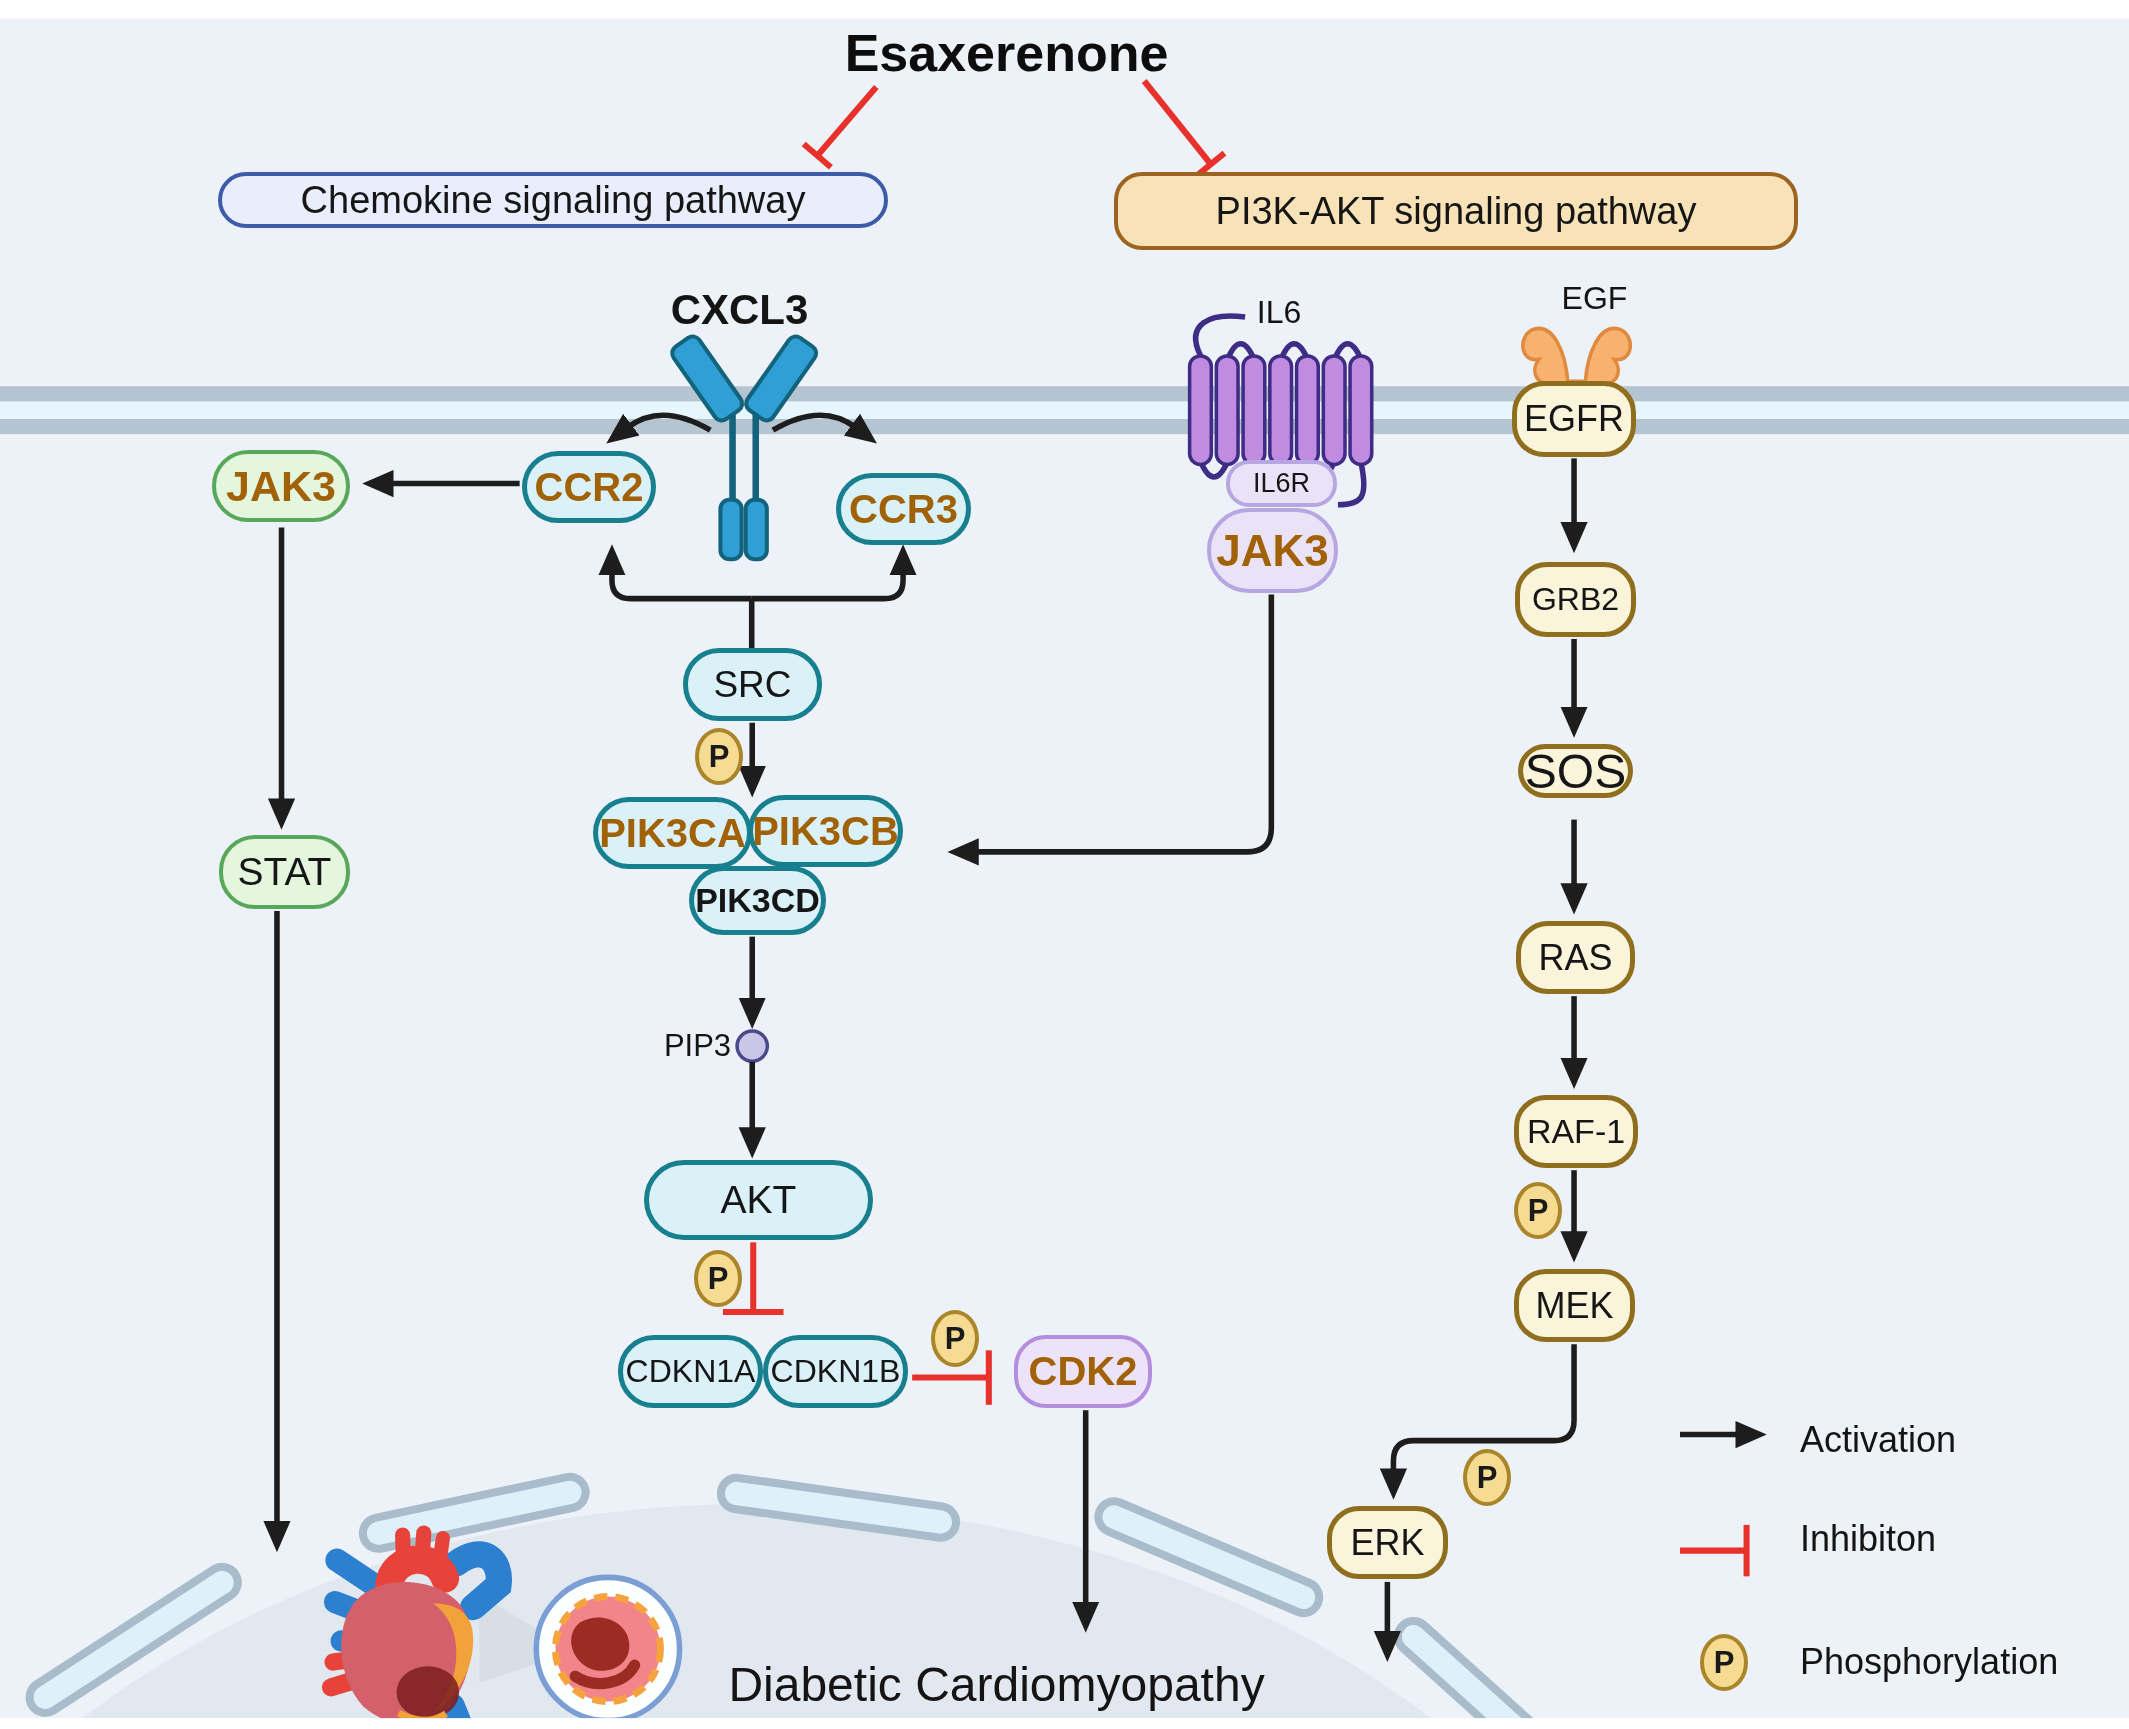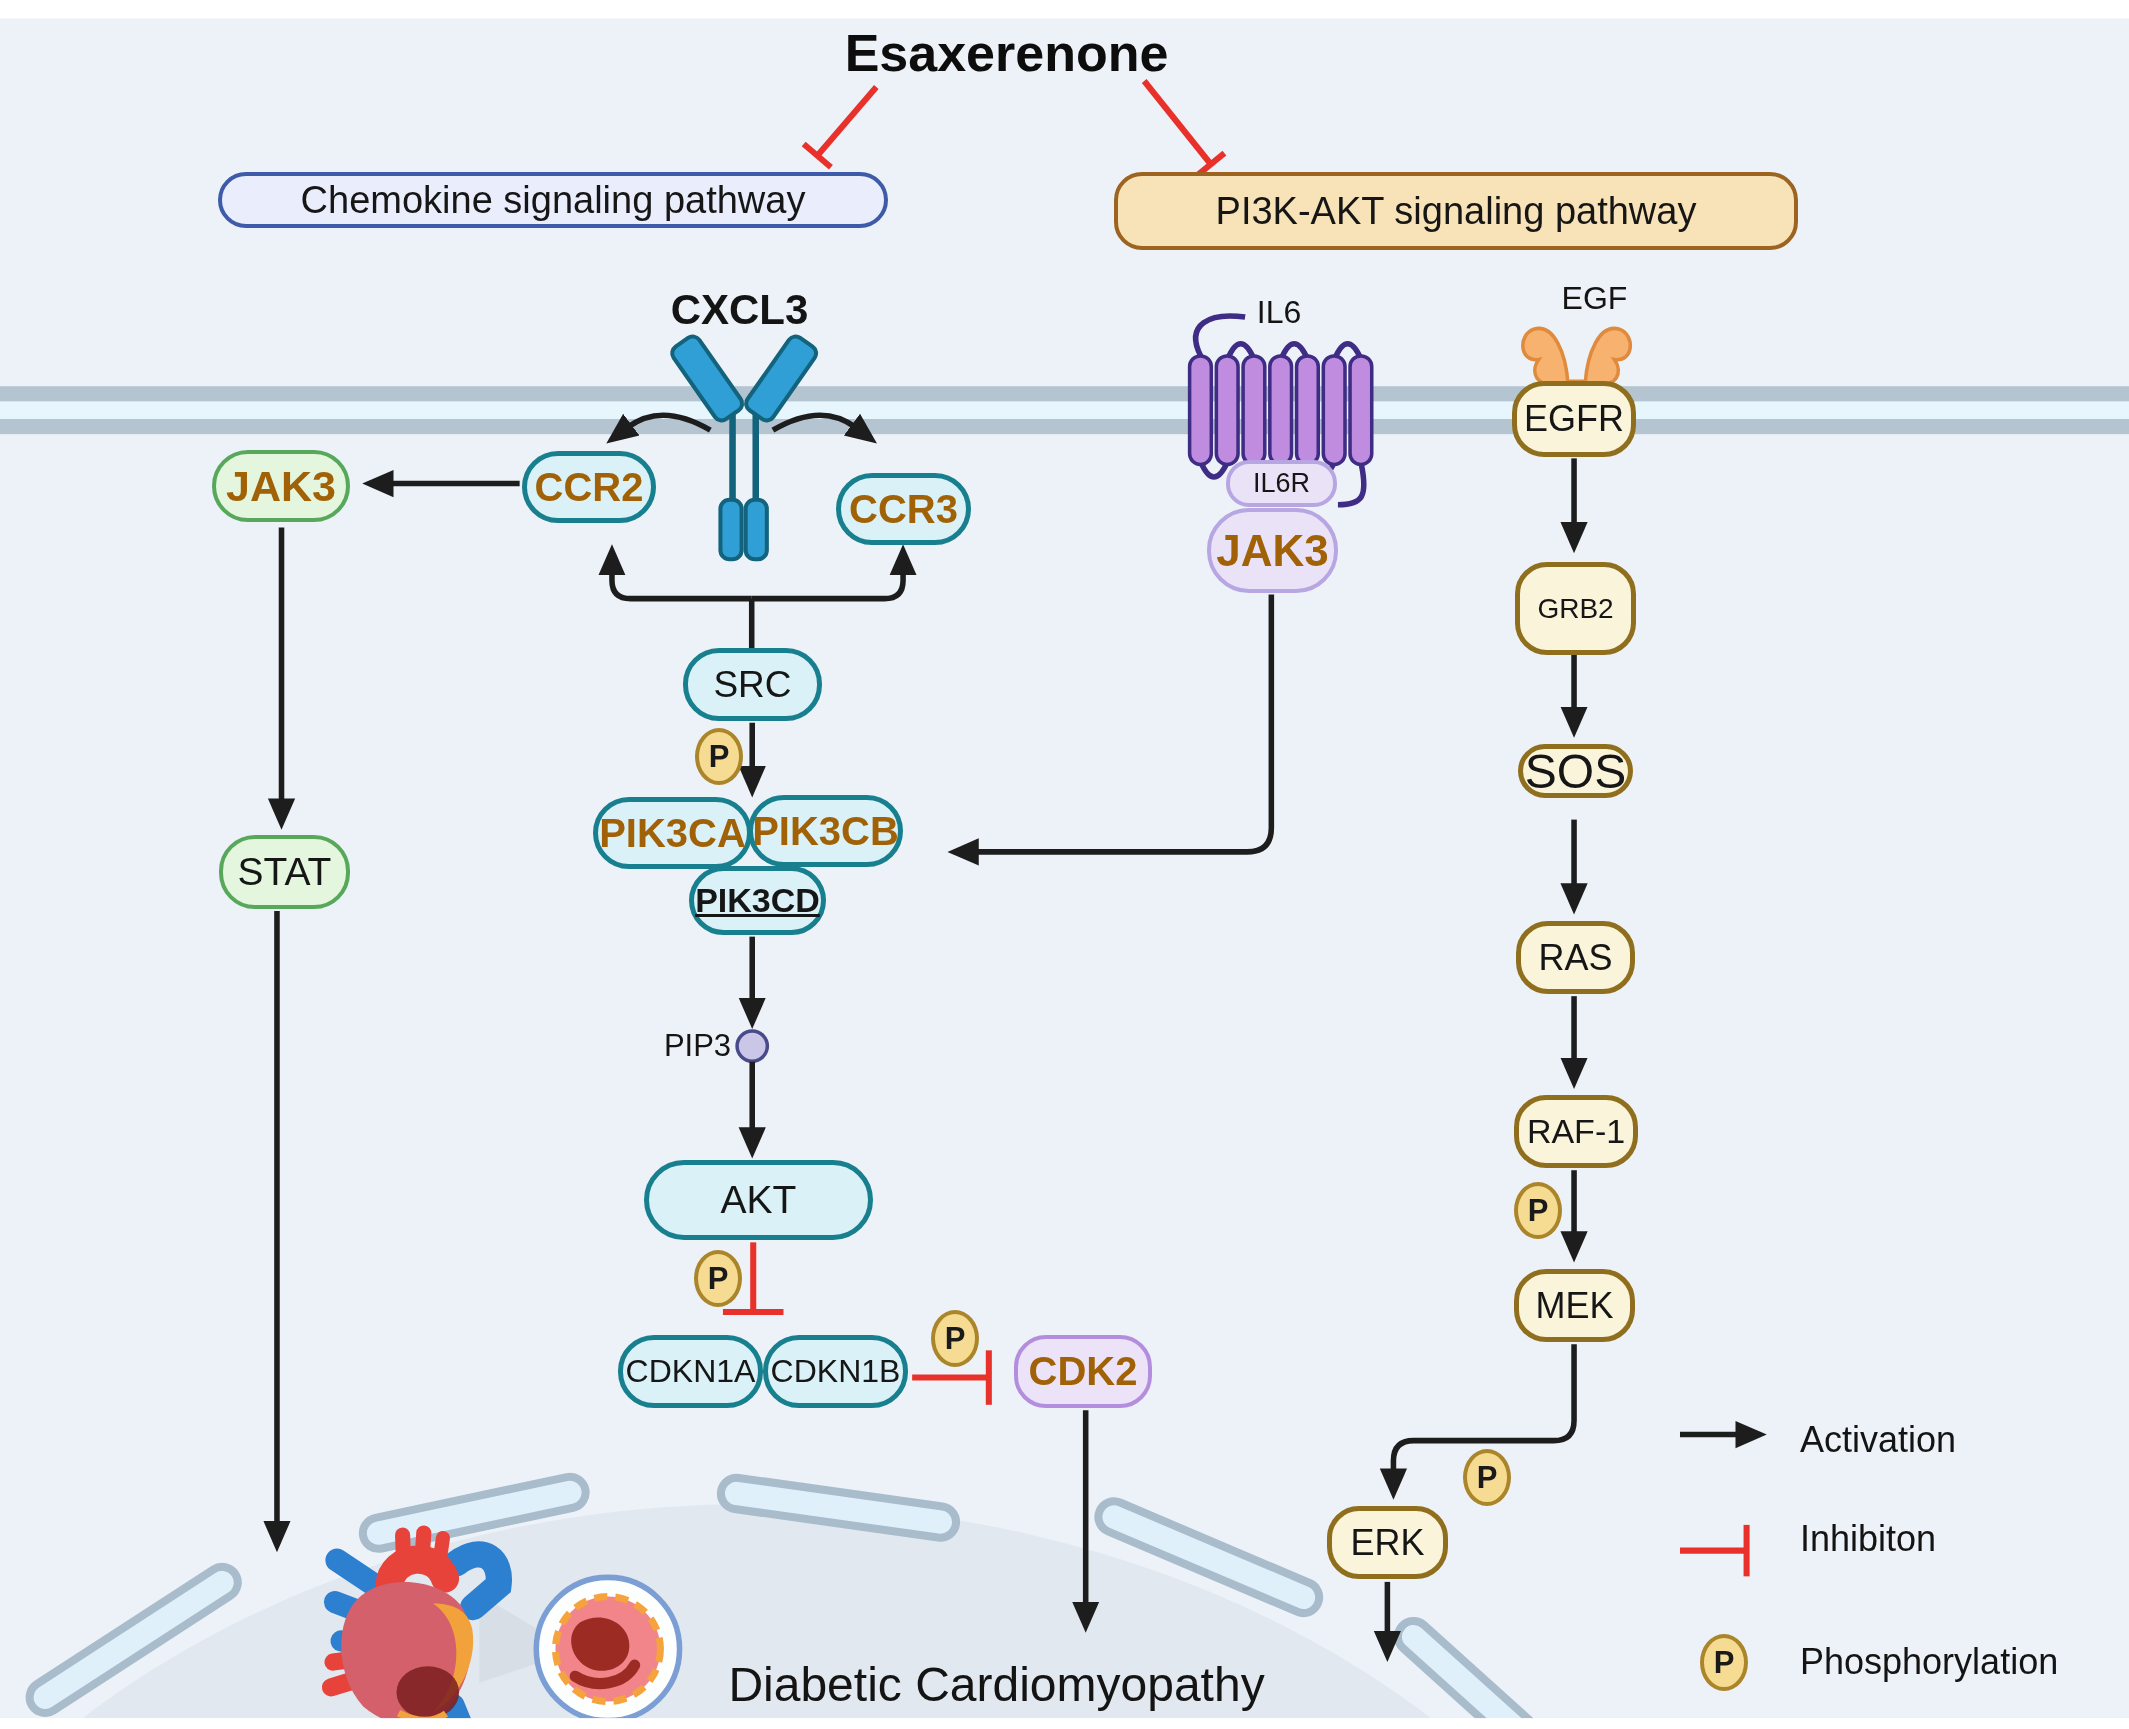--- a/index.html
+++ b/index.html
@@ -10,21 +10,21 @@
   .node{position:absolute;z-index:3;display:flex;align-items:center;justify-content:center;
         box-sizing:border-box;color:#161616;white-space:nowrap;}
   .teal{background:#d9f1f7;border:5px solid #177f8e;border-radius:36px;}
   .green{background:#e4f6dd;border:4.5px solid #58a85c;border-radius:36px;}
   .gold{background:#f9f4da;border:5px solid #8f6f1d;border-radius:32px;}
   .purplebox{background:#ece3f8;border:4.5px solid #b48ede;border-radius:32px;}
   .lav{background:#eae3f8;border:4px solid #b7a6e2;}
   .bluebox{background:#e9edfc;border:4.5px solid #3d5ba9;border-radius:28px;}
   .tanbox{background:#f8e3b8;border:4.5px solid #9c6420;border-radius:28px;}
   .red-text{color:#a16207;font-weight:bold;}
-  .bold{font-weight:bold;text-decoration:underline;}
+  .bold{font-weight:bold;}
   .label{position:absolute;z-index:3;display:flex;align-items:center;justify-content:center;white-space:nowrap;color:#141414;}
   .p-circle{position:absolute;z-index:4;width:48px;height:57px;border-radius:50%;
             background:#f5dc92;border:4px solid #ab852a;display:flex;align-items:center;justify-content:center;
             font-size:31px;font-weight:bold;color:#1a1a1a;box-sizing:border-box;}
   .title{position:absolute;z-index:3;font-weight:bold;color:#0d0d0d;display:flex;justify-content:center;}
 </style>
 </head>
 <body>
 
 <div id="canvas">
@@ -183,21 +183,21 @@
   <div class="node teal bold" style="left:689px;top:866px;width:137px;height:69px;font-size:34px;">PIK3CD</div>
   <div class="node teal" style="left:644px;top:1160px;width:229px;height:80px;font-size:39px;border-radius:42px;">AKT</div>
   <div class="node teal" style="left:618px;top:1335px;width:145px;height:73px;font-size:32px;">CDKN1A</div>
   <div class="node teal" style="left:763px;top:1335px;width:145px;height:73px;font-size:32px;">CDKN1B</div>
   <div class="node purplebox red-text" style="left:1014px;top:1335px;width:138px;height:73px;font-size:40px;">CDK2</div>
 
   <div class="node lav" style="left:1226px;top:460px;width:111px;height:47px;font-size:27px;border-radius:23px;">IL6R</div>
   <div class="node lav red-text" style="left:1207px;top:508px;width:131px;height:85px;font-size:44px;border-radius:42px;">JAK3</div>
 
   <div class="node gold" style="left:1512px;top:381px;width:124px;height:76px;font-size:36px;">EGFR</div>
-  <div class="node gold" style="left:1515px;top:562px;width:121px;height:93px;font-size:28px;">GRB2</div>
+  <div class="node gold" style="left:1515px;top:562px;width:121px;height:75px;font-size:32px;">GRB2</div>
   <div class="node gold" style="left:1518px;top:744px;width:115px;height:54px;font-size:48px;">SOS</div>
   <div class="node gold" style="left:1516px;top:921px;width:119px;height:73px;font-size:36px;">RAS</div>
   <div class="node gold" style="left:1514px;top:1095px;width:124px;height:73px;font-size:34px;">RAF-1</div>
   <div class="node gold" style="left:1514px;top:1269px;width:121px;height:73px;font-size:36px;">MEK</div>
   <div class="node gold" style="left:1327px;top:1506px;width:121px;height:73px;font-size:36px;">ERK</div>
 
   <div class="p-circle" style="left:695px;top:728px;">P</div>
   <div class="p-circle" style="left:694px;top:1250px;">P</div>
   <div class="p-circle" style="left:931px;top:1310px;">P</div>
   <div class="p-circle" style="left:1514px;top:1182px;">P</div>

